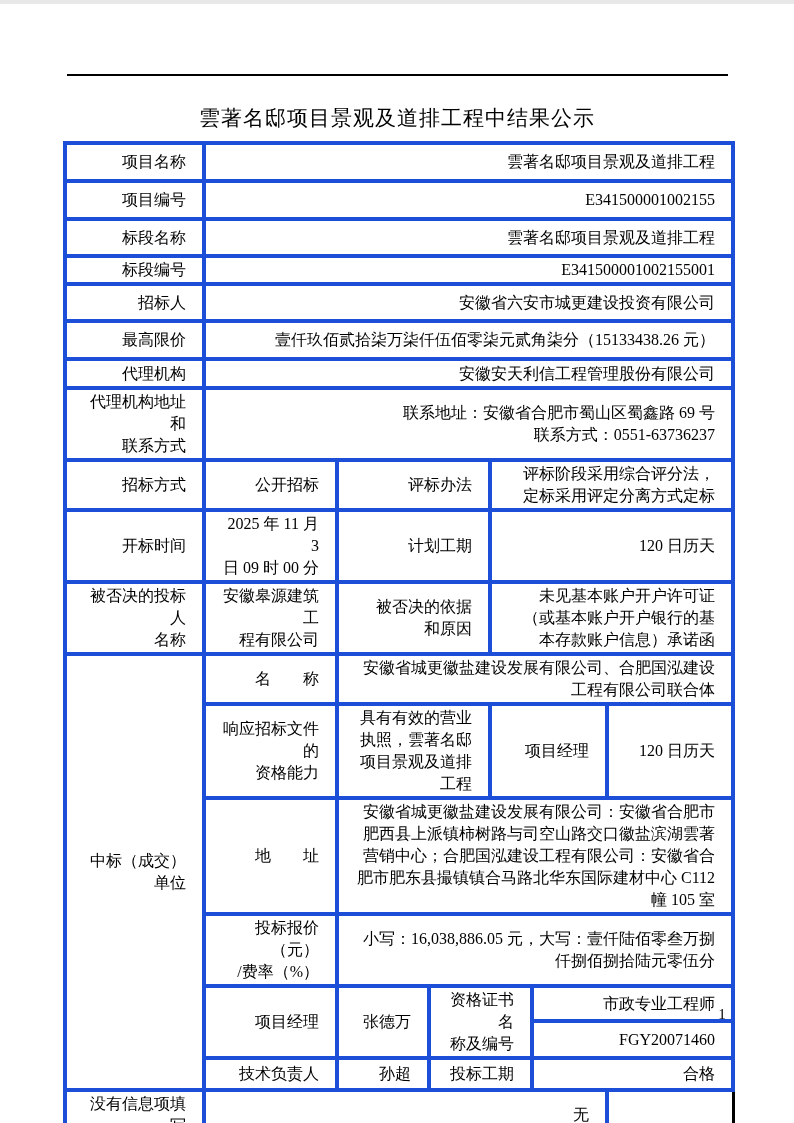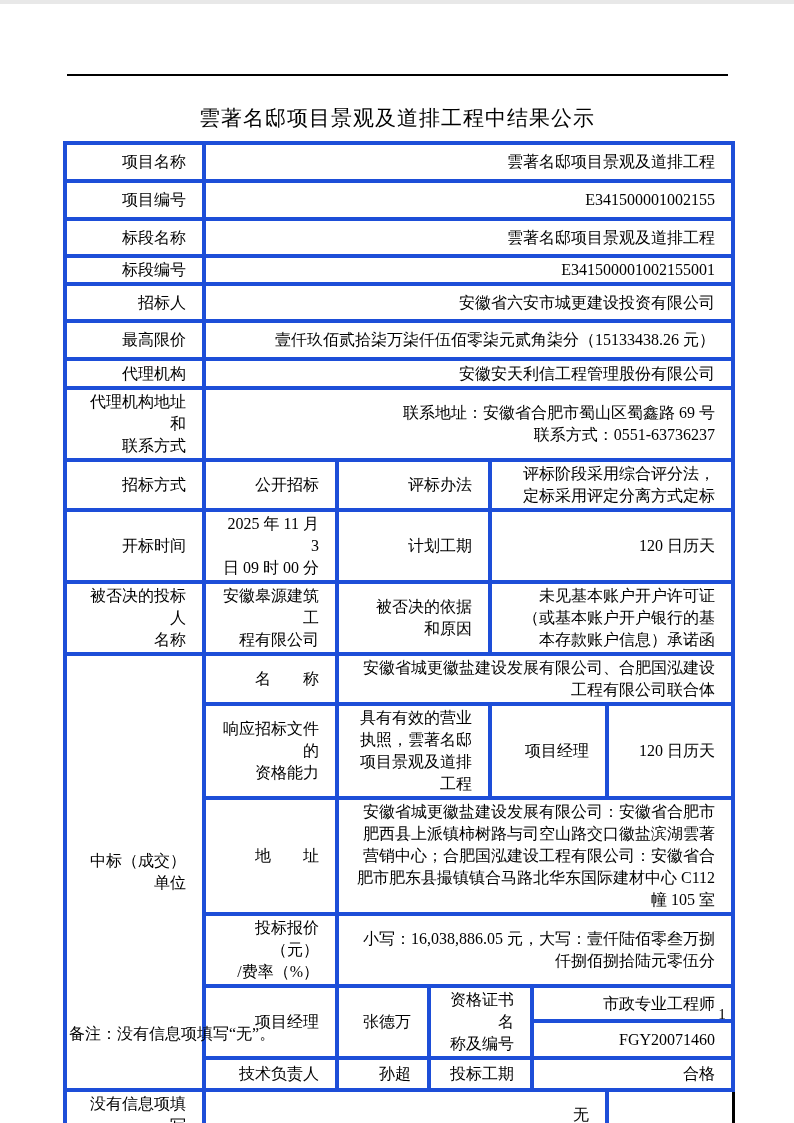--- a/index.html
+++ b/index.html
@@ -130,15 +130,14 @@
       <td colspan="2">合格</td>
     </tr>
     <tr style="height:43px">
       <td>没有信息项填写</td>
       <td colspan="5">无</td>
     </tr>
   </tbody>
     </table>
 
   <div class="footer-page">1</div>
-  <div class="footer-note">备注：没有信息项填写“无”。</div>
 
 </div>
 
 </body></html>

